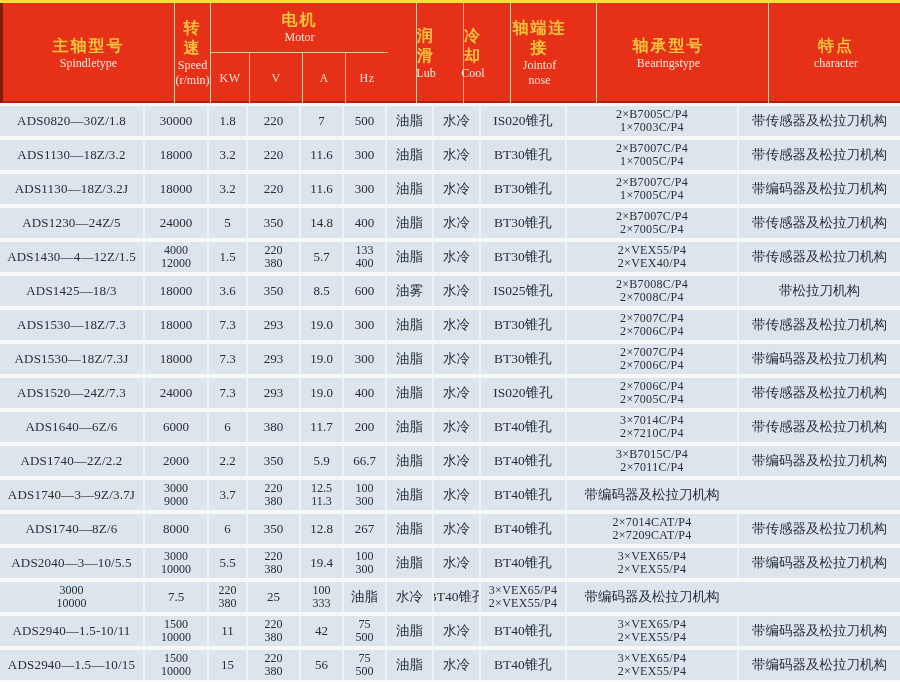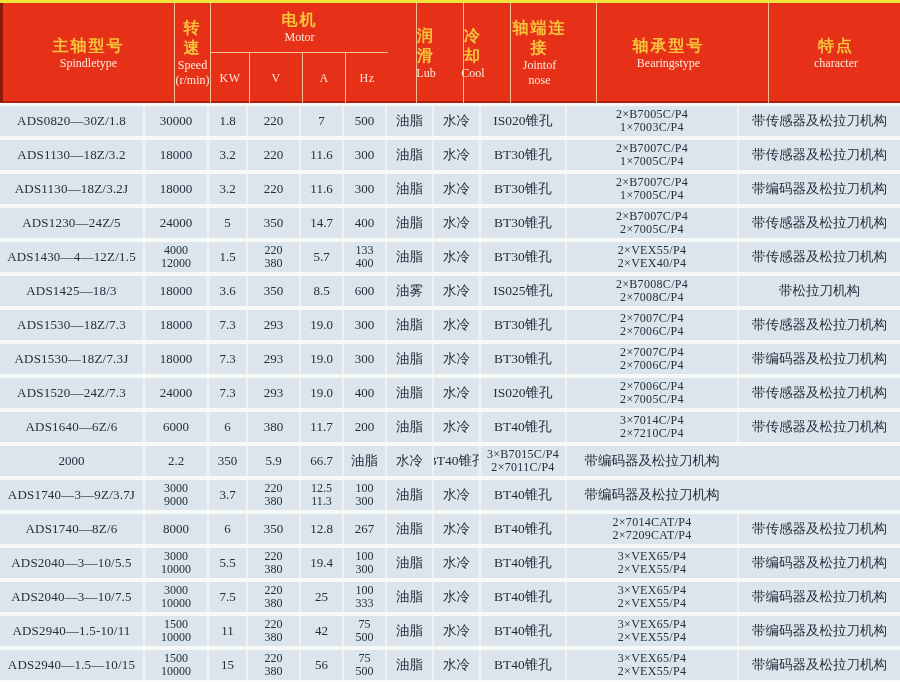--- a/index.html
+++ b/index.html
@@ -250,21 +250,21 @@
         <div class="cell c-speed">
           <div class="ln">24000</div>
         </div>
         <div class="cell c-kw">
           <div class="ln">5</div>
         </div>
         <div class="cell c-v">
           <div class="ln">350</div>
         </div>
         <div class="cell c-a">
-          <div class="ln">14.7</div>
+          <div class="ln">14.8</div>
         </div>
         <div class="cell c-hz">
           <div class="ln">400</div>
         </div>
         <div class="cell c-lub">
           <div class="ln">油脂</div>
         </div>
         <div class="cell c-cool">
           <div class="ln">水冷</div>
         </div>
@@ -492,20 +492,23 @@
         </div>
         <div class="cell c-bearing multi">
           <div class="ln">3×7014C/P4</div>
           <div class="ln">2×7210C/P4</div>
         </div>
         <div class="cell c-char">
           <div class="ln">带传感器及松拉刀机构</div>
         </div>
       </div>
       <div class="trow">
+        <div class="cell c-model">
+          <div class="ln">ADS1740—2Z/2.2</div>
+        </div>
         <div class="cell c-speed">
           <div class="ln">2000</div>
         </div>
         <div class="cell c-kw">
           <div class="ln">2.2</div>
         </div>
         <div class="cell c-v">
           <div class="ln">350</div>
         </div>
         <div class="cell c-a">
@@ -636,23 +639,20 @@
         </div>
         <div class="cell c-bearing multi">
           <div class="ln">3×VEX65/P4</div>
           <div class="ln">2×VEX55/P4</div>
         </div>
         <div class="cell c-char">
           <div class="ln">带编码器及松拉刀机构</div>
         </div>
       </div>
       <div class="trow">
-        <div class="cell c-model">
-          <div class="ln">ADS2040—3—10/7.5</div>
-        </div>
         <div class="cell c-speed multi">
           <div class="ln">3000</div>
           <div class="ln">10000</div>
         </div>
         <div class="cell c-kw">
           <div class="ln">7.5</div>
         </div>
         <div class="cell c-v multi">
           <div class="ln">220</div>
           <div class="ln">380</div>

